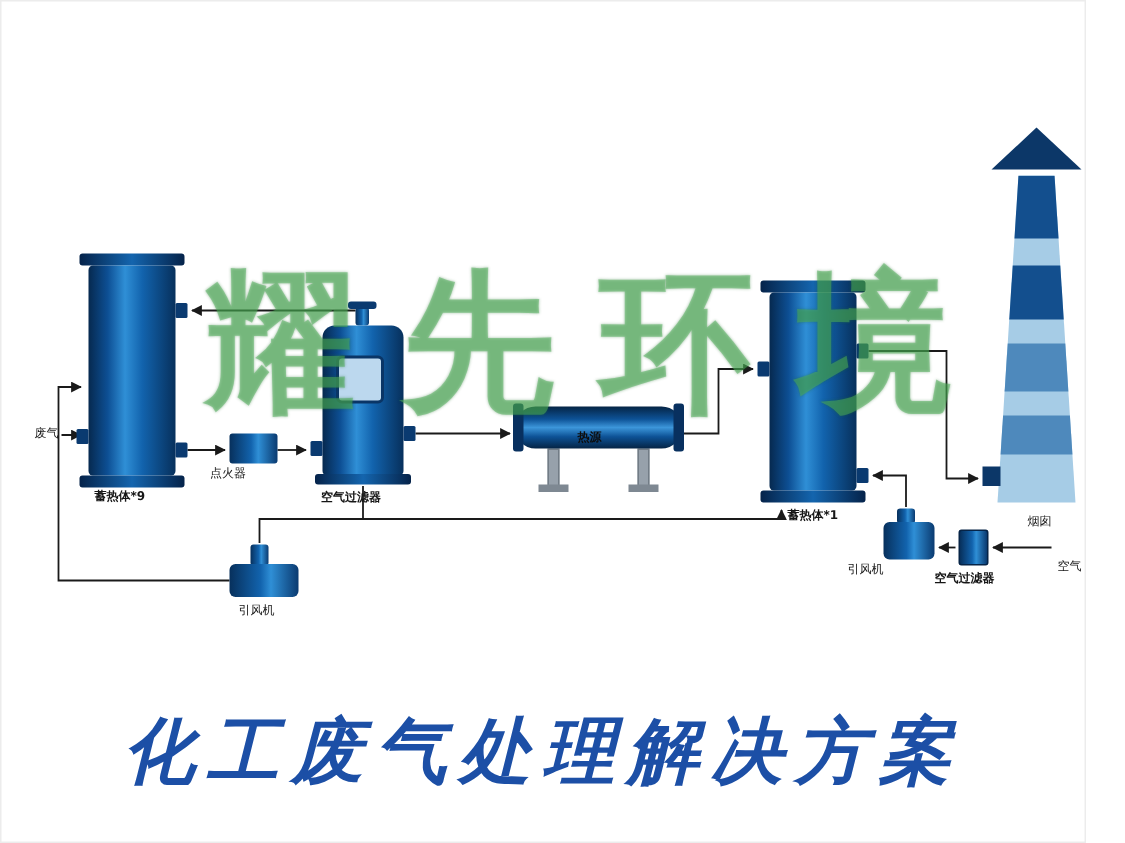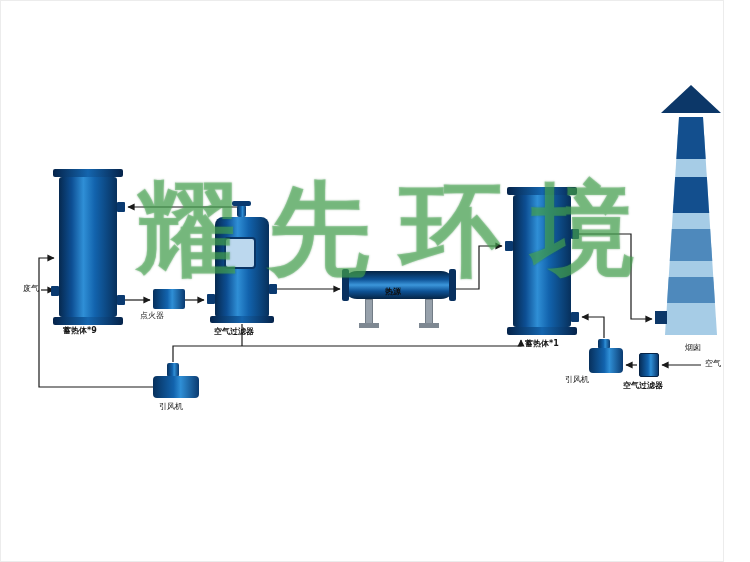--- a/index.html
+++ b/index.html
@@ -137,18 +137,19 @@
   <span class="lbl" style="left:22px;top:283px;">废气</span>
   <span class="lbl b" style="left:62px;top:325px;">蓄热体*9</span>
   <span class="lbl" style="left:139px;top:310px;">点火器</span>
   <span class="lbl b" style="left:213px;top:326px;">空气过滤器</span>
   <span class="lbl b" style="left:384px;top:286px;color:#0d0d0d;">热源</span>
   <span class="lbl b" style="left:524px;top:338px;">蓄热体*1</span>
   <span class="lbl" style="left:684px;top:342px;">烟囱</span>
   <span class="lbl" style="left:158px;top:401px;">引风机</span>
   <span class="lbl" style="left:564px;top:374px;">引风机</span>
   <span class="lbl" style="left:622px;top:380px;font-weight:bold;">空气过滤器</span>
-  <span class="lbl" style="left:704px;top:358px;">空气</span>
+  <span class="lbl" style="left:704px;top:372px;">空气</span>
 
   <div class="watermark">耀先环境</div>
 
+  <div class="title">化工废气处理解决方案</div>
 
 </div>
 
 </body></html>

